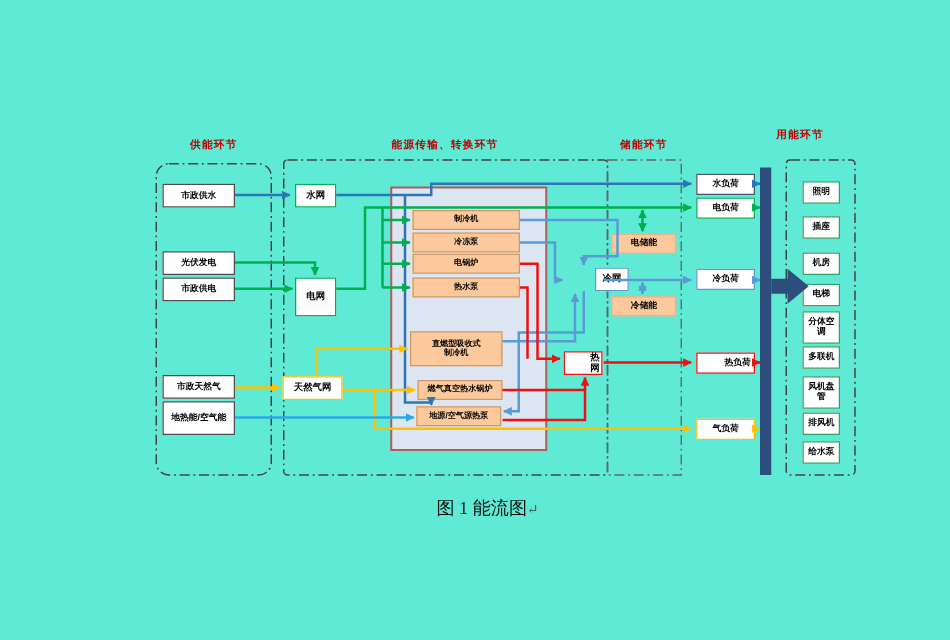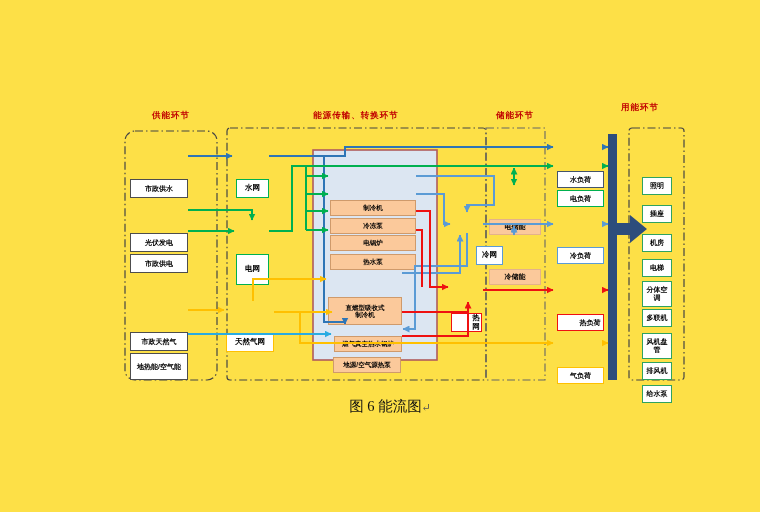--- a/index.html
+++ b/index.html
@@ -1,23 +1,23 @@
 <!DOCTYPE html>
 <html><head>
 <meta charset="utf-8">
 <style>
   html,body{margin:0;padding:0;background:#fff;}
-  .canvas{position:relative;width:760px;height:512px;background:#fde047;overflow:hidden;
+  .canvas{position:relative;width:760px;height:512px;background:#5eead4;overflow:hidden;
           font-family:"Liberation Sans","DejaVu Sans",sans-serif;}
   .layer{position:absolute;left:0;top:0;width:760px;height:512px;pointer-events:none;}
   .sec-label{position:absolute;text-align:center;color:#c00000;font-weight:bold;
              font-size:8.5px;letter-spacing:1px;line-height:12px;}
   .box{position:absolute;display:flex;align-items:center;justify-content:center;
        text-align:center;background:#fff;color:#000;font-weight:bold;
-       box-sizing:border-box;line-height:1.1;margin-top:32px;}
+       box-sizing:border-box;line-height:1.1;}
   .src{border:1.2px solid #4d4d4d;font-size:7px;width:58px;height:19px;padding:1px;}
   .net{font-size:7.5px;}
   .border-green{border:1.4px solid #00b050;}
   .border-yellow{border:1.4px solid #ffc000;}
   .border-cold{border:1.4px solid #5b9bd5;}
   .border-heat{border:1.4px solid #ee1111;padding-left:19px;}
   .border-navy{border:1.4px solid #44546a;}
   .comp{background:#fbc99b;border:1px solid #cf9a6b;font-size:6.5px;padding:1px;}
   .store{background:#fbc99b;border:1px solid #e4b28a;font-size:7px;}
   .load{font-size:7px;width:47px;height:17px;}
@@ -159,16 +159,16 @@
     </g>
 
     <g stroke="#29abe2" stroke-width="2" fill="none">
       <polyline points="188,334 331,334" marker-end="url(#mA)"></polyline>
     </g>
 
     <polygon points="617,223 630,223 630,215 647,229 630,243 630,235 617,235" fill="#2d4d7c"></polygon>
   </svg>
 
   <div class="caption">
-    <span>图 6 能流图</span><span class="pmark">↵</span>
+    <span>图 1 能流图</span><span class="pmark">↵</span>
   </div>
 
 </div>
 
 </body></html>

